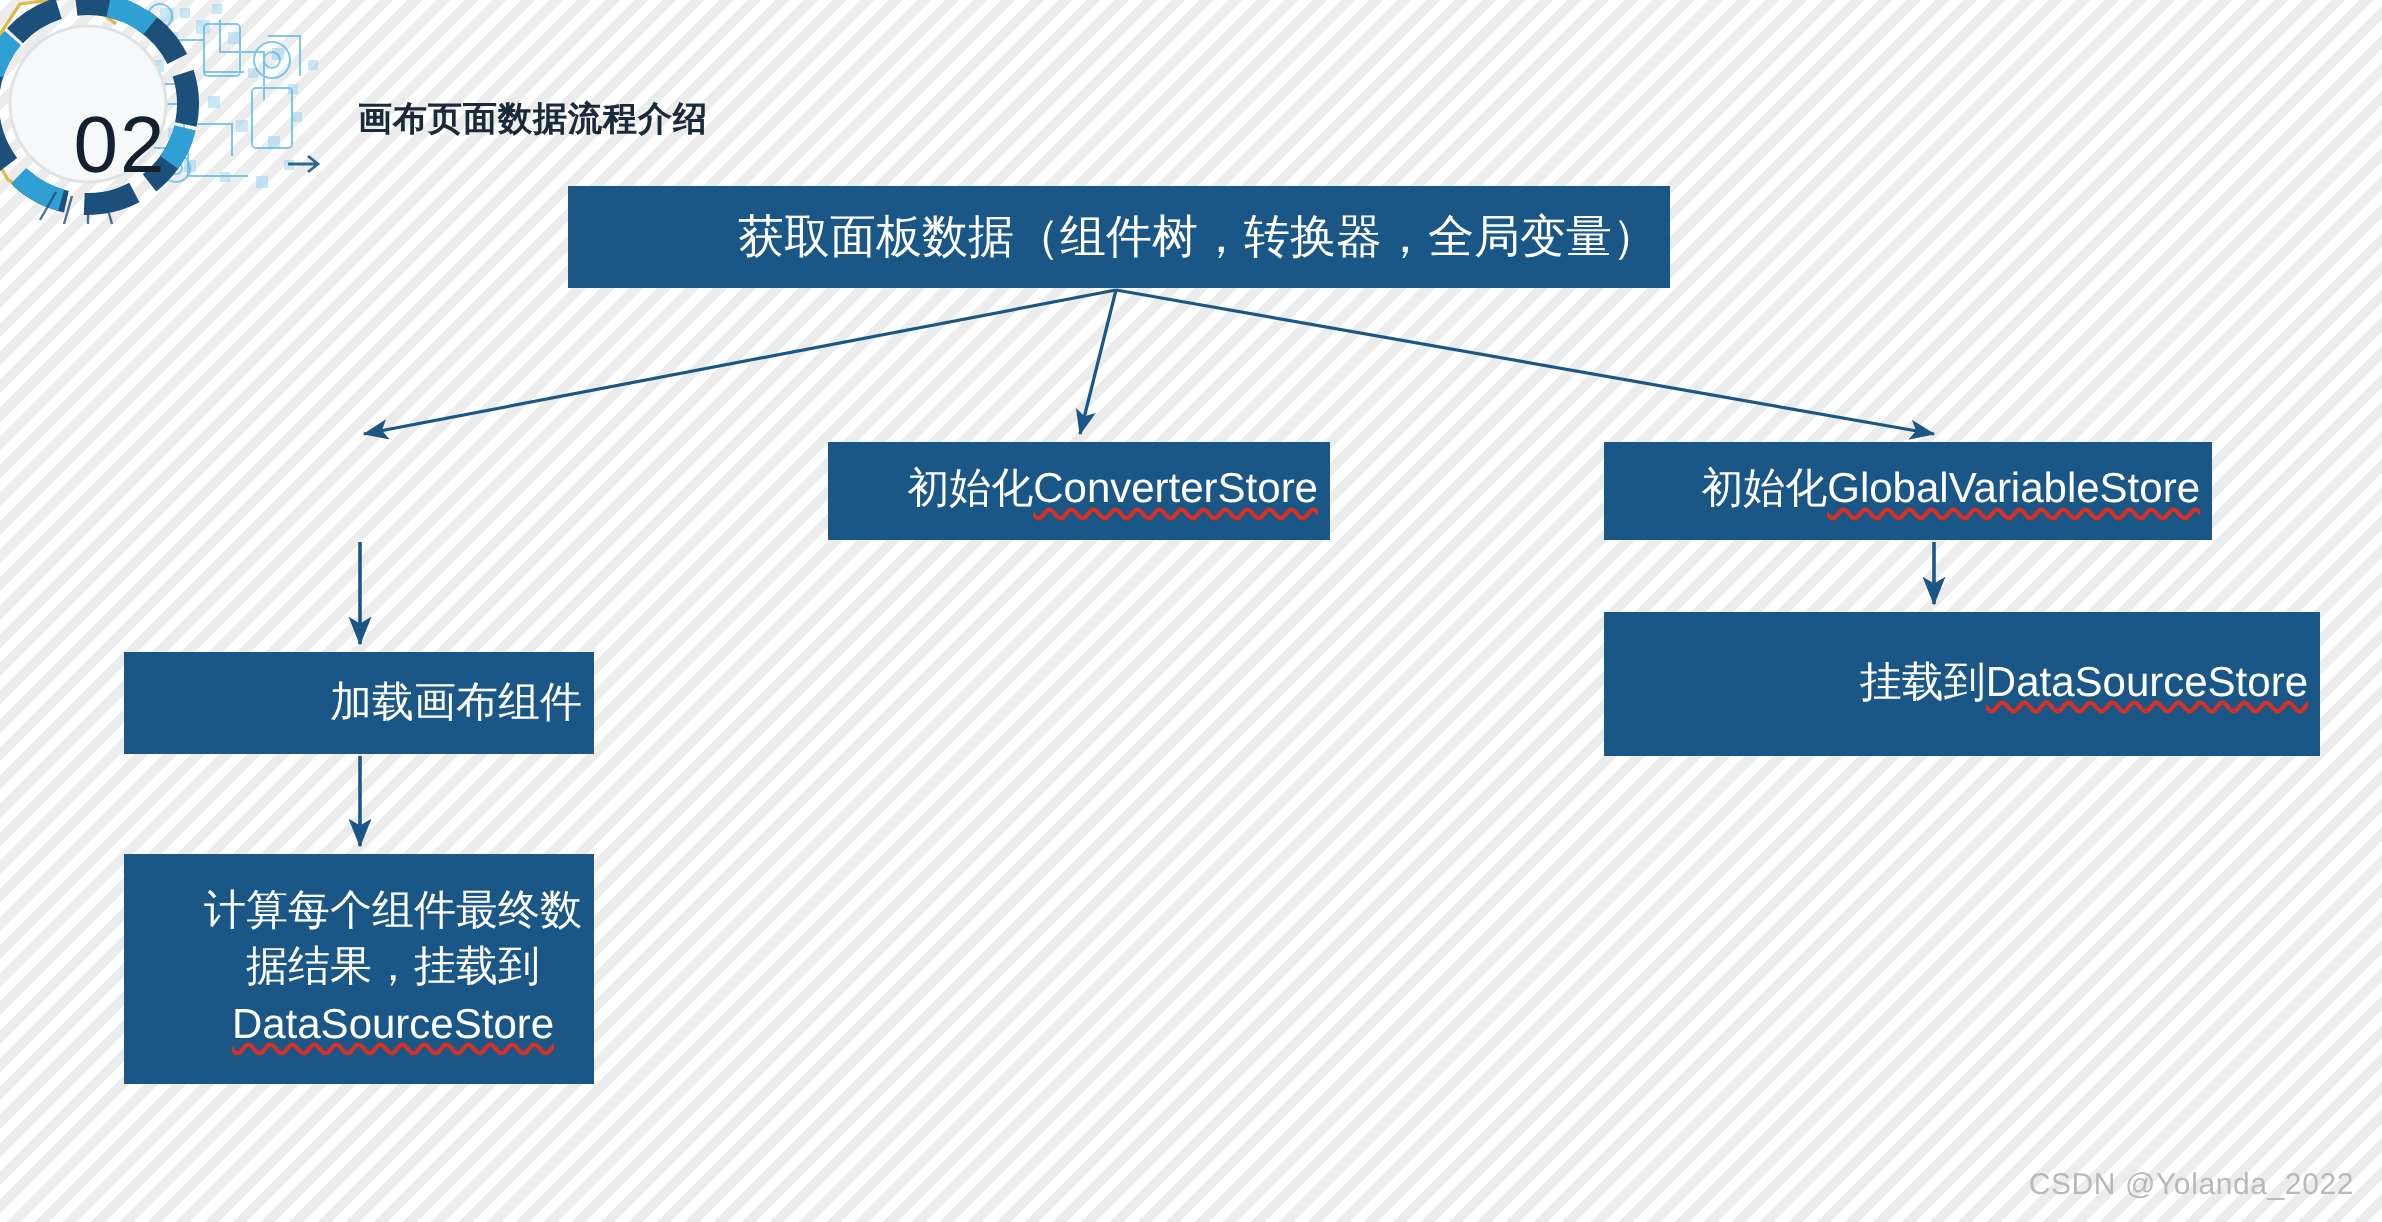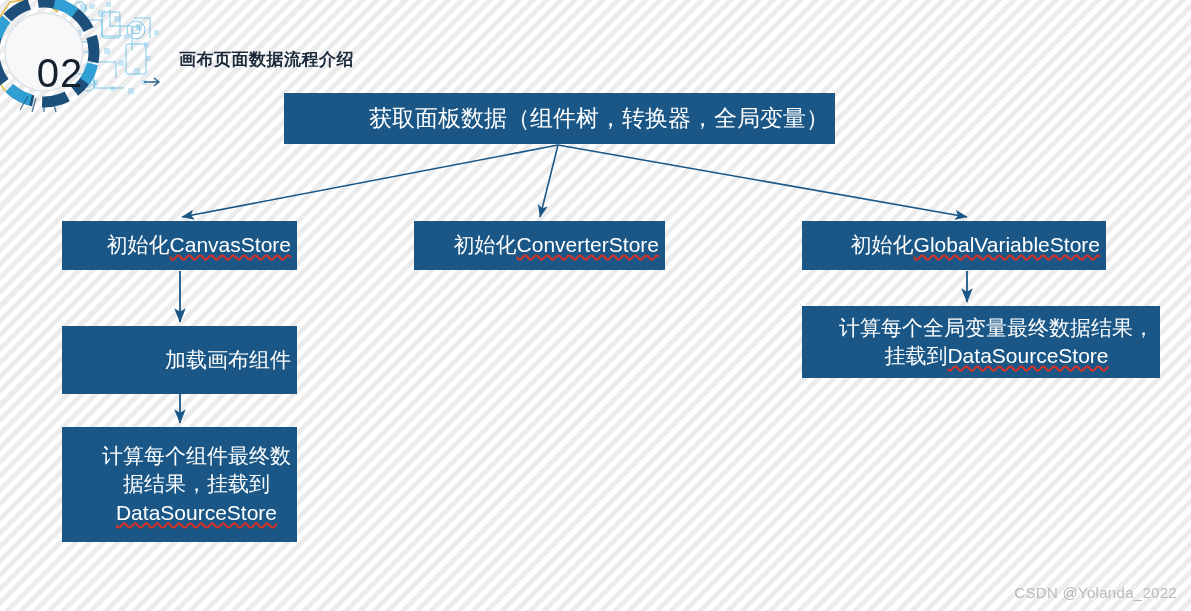--- a/index.html
+++ b/index.html
@@ -88,21 +88,21 @@
     text-decoration-color: #d93025;
     text-decoration-style: wavy;
     text-decoration-skip-ink: none;
     text-underline-offset: 2px;
   }
 
   #node-root  { left: 284px; top: 93px;  width: 551px; height: 51px; font-size: 23px; }
   #node-canvas    { left: 62px;  top: 221px; width: 235px; height: 49px; }
   #node-converter { left: 414px; top: 221px; width: 251px; height: 49px; }
   #node-global    { left: 802px; top: 221px; width: 304px; height: 49px; }
-  #node-load      { left: 62px;  top: 326px; width: 235px; height: 68px; font-family: Liberation Serif, serif; }
+  #node-load      { left: 62px;  top: 326px; width: 235px; height: 51px; font-family: Liberation Serif, serif; }
   #node-calc-comp { left: 62px;  top: 427px; width: 235px; height: 115px; }
   #node-calc-var  { left: 802px; top: 306px; width: 358px; height: 72px; }
 
   
   #connectors {
     position: absolute;
     left: 0; top: 0;
     width: 1191px; height: 611px;
     z-index: 1;
     pointer-events: none;
@@ -213,23 +213,20 @@
 
     <line x1="180" y1="378" x2="180" y2="423" stroke="#1a5786" stroke-width="1.8" marker-end="url(#arrowhead)"></line>
 
     <line x1="967" y1="271" x2="967" y2="302" stroke="#1a5786" stroke-width="1.8" marker-end="url(#arrowhead)"></line>
   </svg>
 
   <div class="node" id="node-root">
     <span>获取面板数据（组件树，转换器，全局变量）</span>
   </div>
 
-  <div class="node" id="node-canvas">
-    <span><span>初始化</span><span class="spell">CanvasStore</span></span>
-  </div>
 
   <div class="node" id="node-converter">
     <span><span>初始化</span><span class="spell">ConverterStore</span></span>
   </div>
 
   <div class="node" id="node-global">
     <span><span>初始化</span><span class="spell">GlobalVariableStore</span></span>
   </div>
 
   <div class="node" id="node-load">
@@ -239,20 +236,19 @@
   <div class="node" id="node-calc-comp">
     <span>
       <span class="ln">计算每个组件最终数</span>
       <span class="ln">据结果，挂载到</span>
       <span class="ln spell">DataSourceStore</span>
     </span>
   </div>
 
   <div class="node" id="node-calc-var">
     <span>
-      <span class="ln">计算每个全局变量最终数据结果，</span>
       <span class="ln"><span>挂载到</span><span class="spell">DataSourceStore</span></span>
     </span>
   </div>
 
   <div class="watermark">CSDN @Yolanda_2022</div>
 
 </div>
 
 </body></html>

